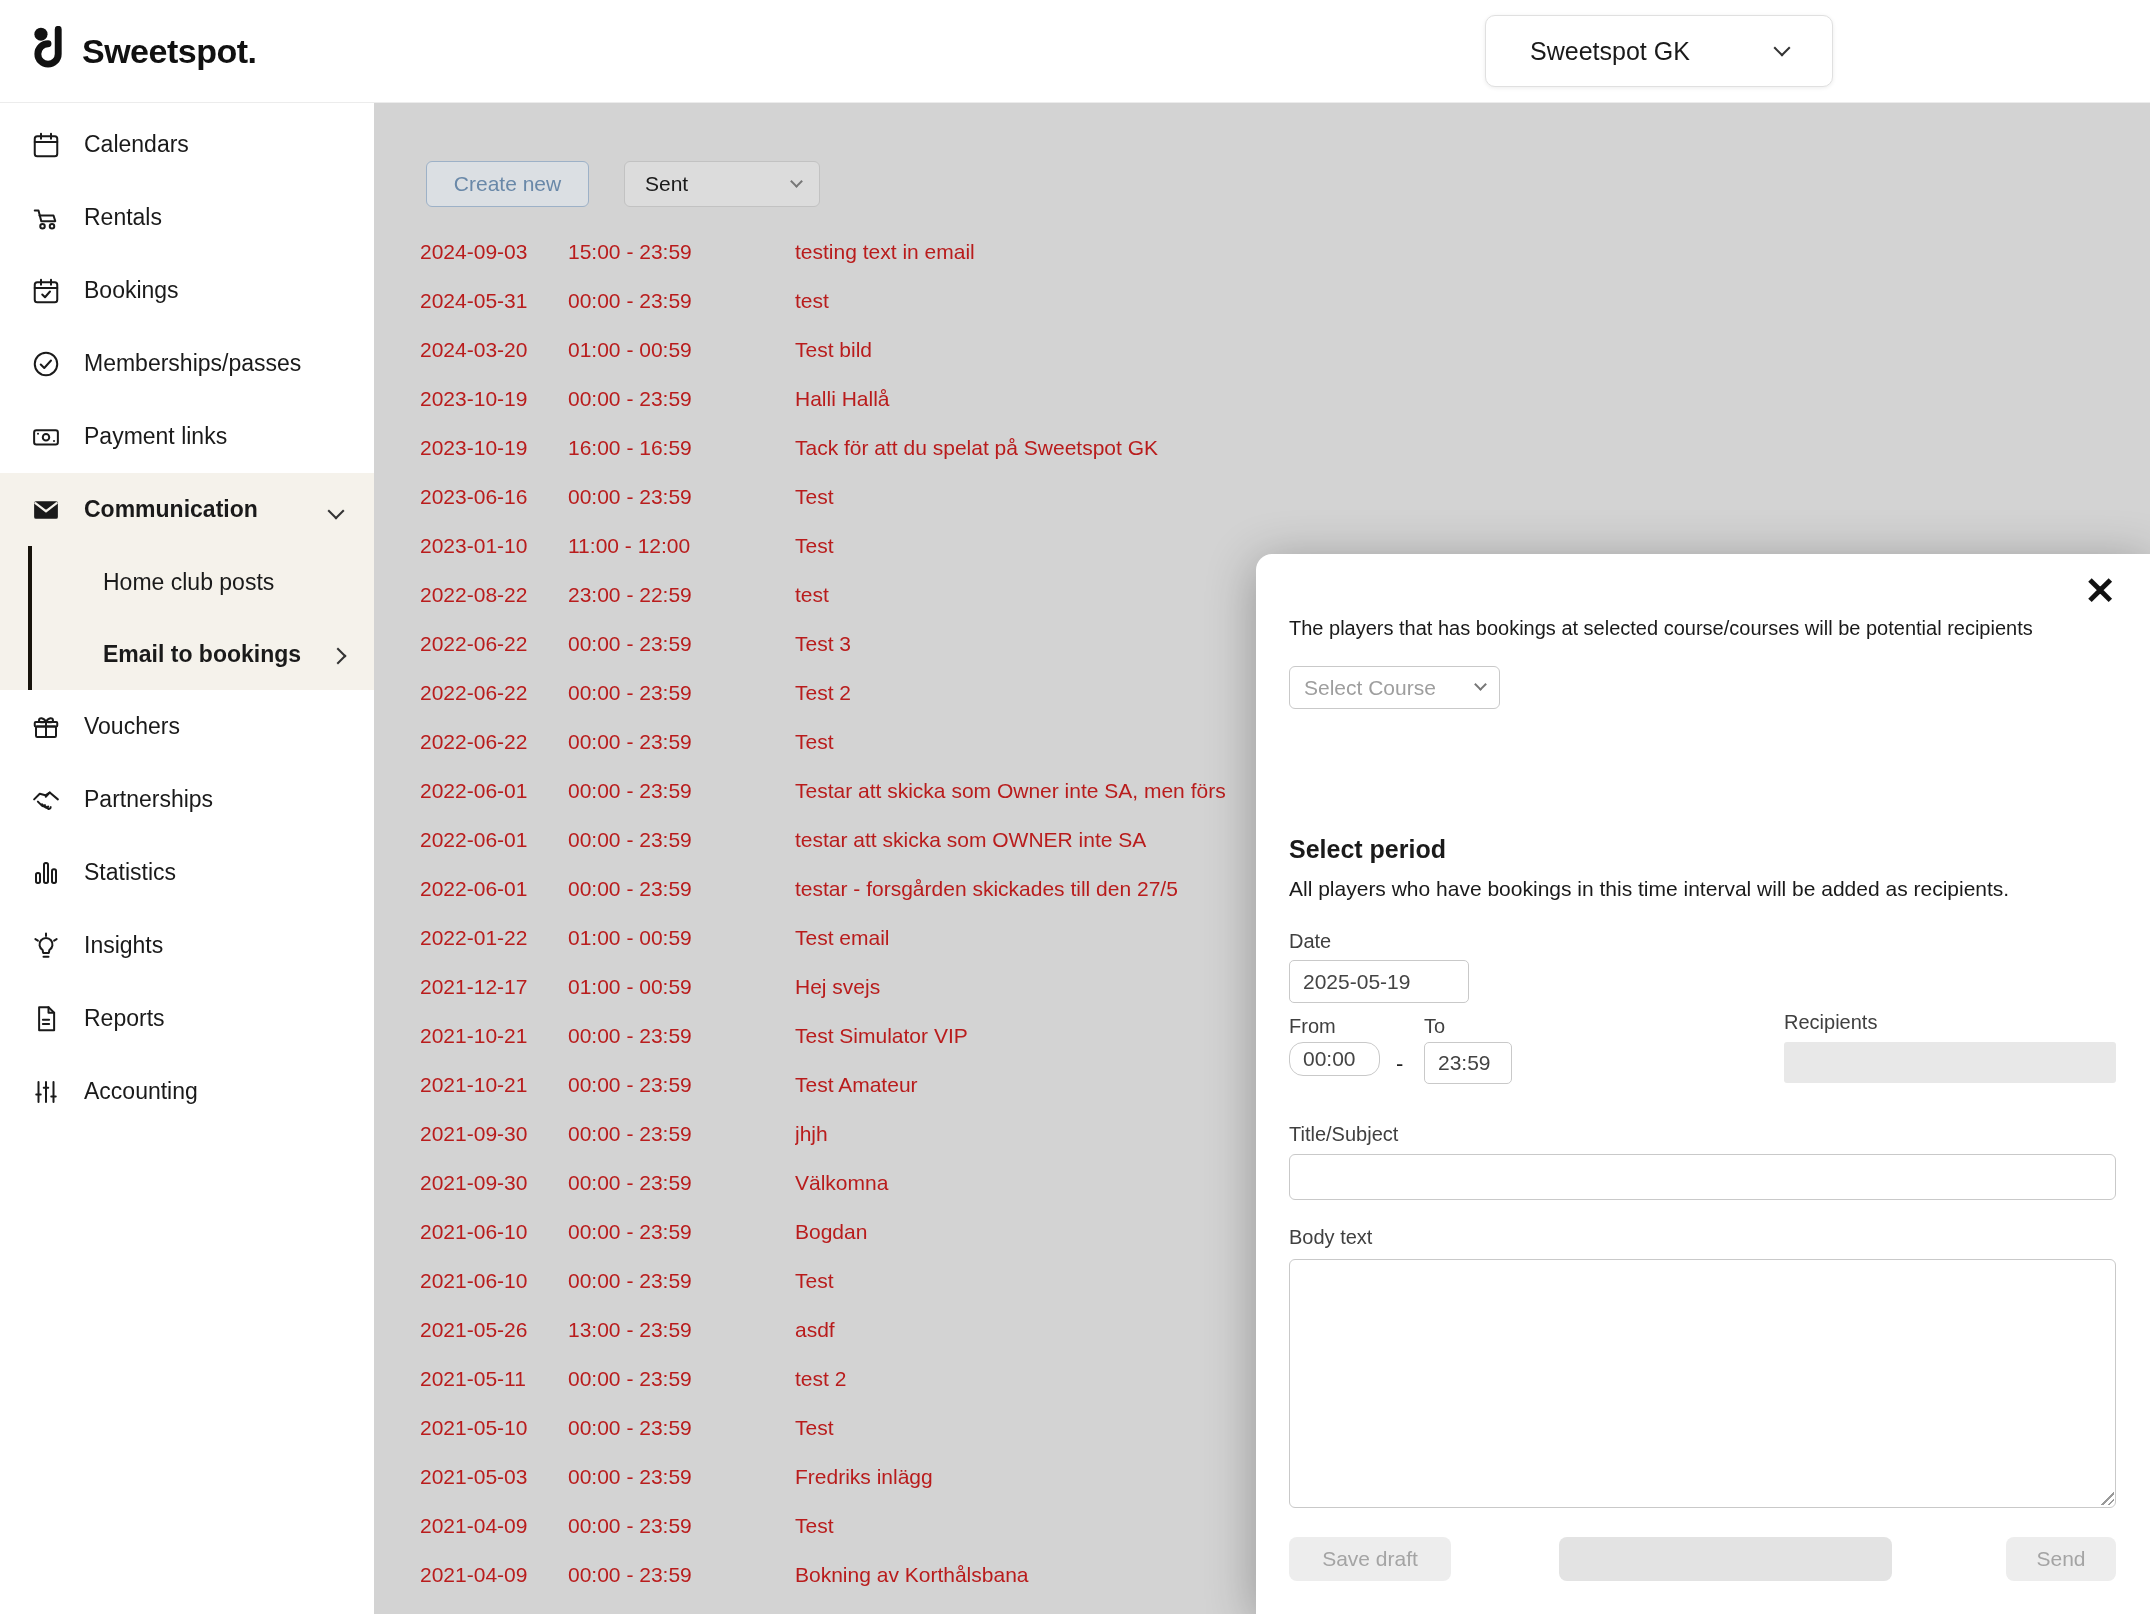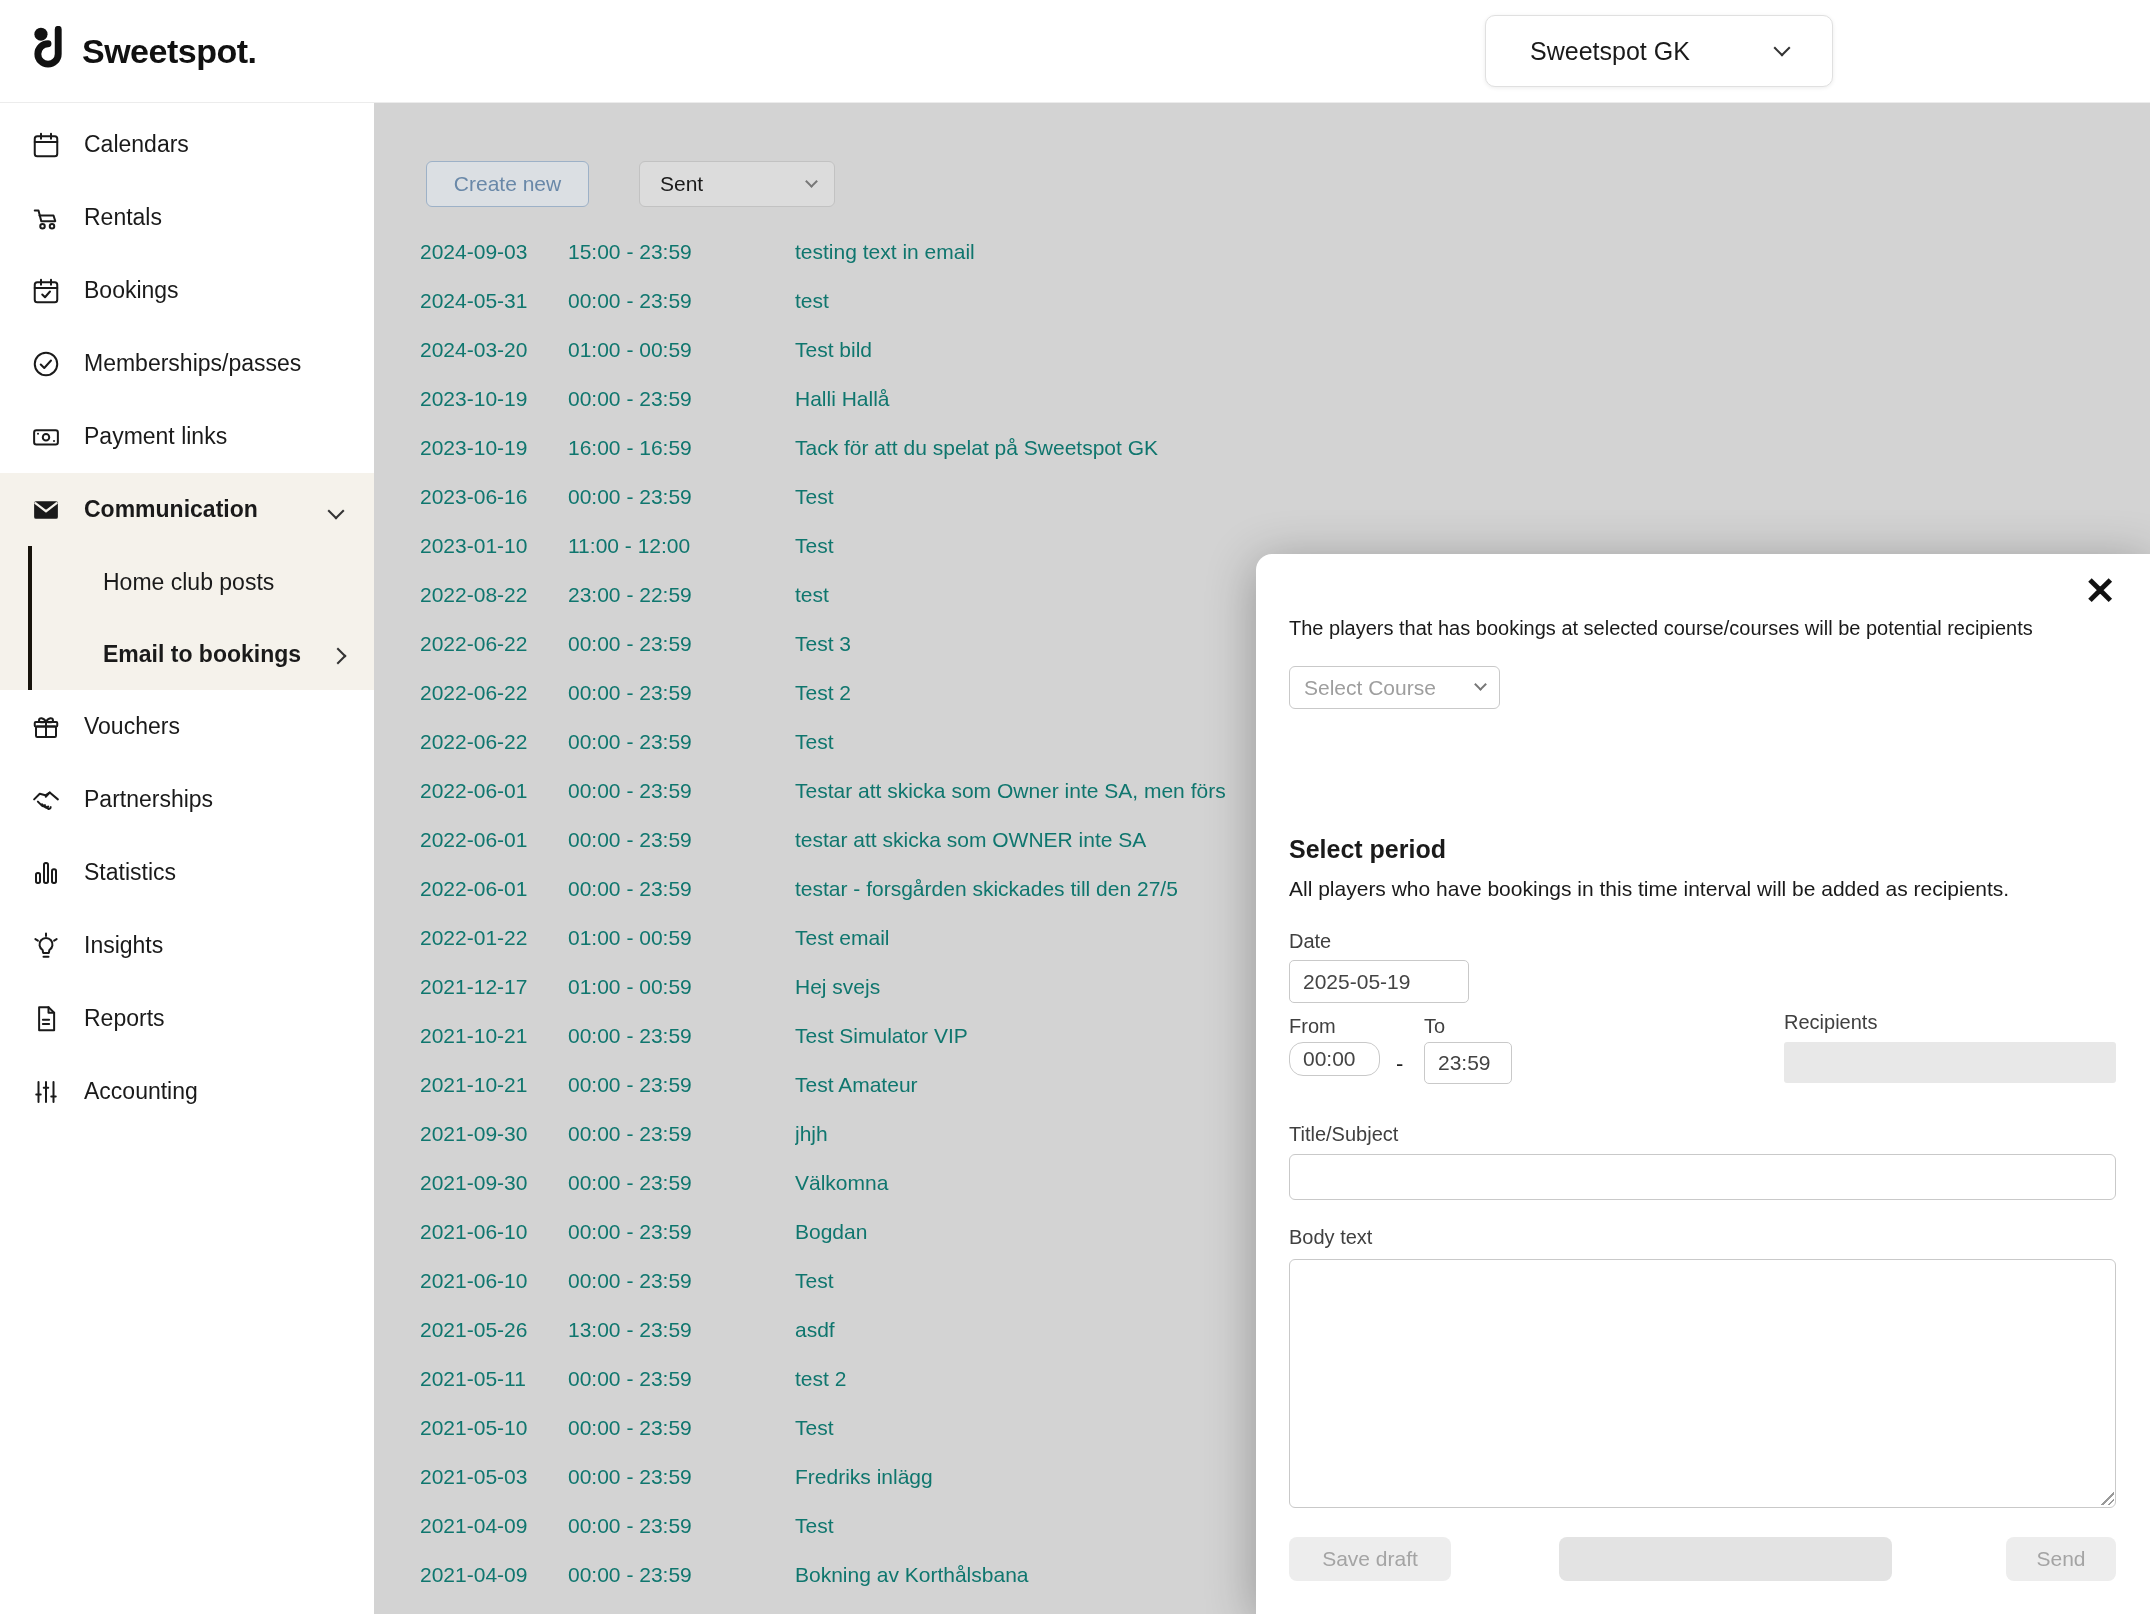--- a/index.html
+++ b/index.html
@@ -45,34 +45,34 @@
   .submenu-rail { position:absolute; left:28px; top:0; bottom:0; width:4px; background:#17130b; }
   .sub-item {
     height:72px; display:flex; align-items:center; padding-left:103px;
     font-size:23px; cursor:pointer;
   }
   .sub-item.active { font-weight:700; }
   .sub-item .chev-slot { margin-left:auto; margin-right:30px; }
 
   
   .main { flex:1; position:relative; background:#d3d3d3; overflow:hidden; }
-  .toolbar { position:absolute; top:58px; left:52px; display:flex; gap:50px; }
+  .toolbar { position:absolute; top:58px; left:52px; display:flex; gap:35px; }
   .btn-create {
     width:163px; height:46px; border:1px solid #9db1c7; border-radius:6px;
     background:#dbdfe3; color:#6988a8; font-size:21px;
     display:flex; align-items:center; justify-content:center; cursor:pointer;
   }
   .select-sent {
     width:196px; height:46px; border:1px solid #c2c2c2; border-radius:6px;
     background:#dcdcdc; color:#1a1a1a; font-size:21px;
     display:flex; align-items:center; justify-content:space-between;
     padding:0 18px 0 20px; cursor:pointer;
   }
   .email-list { position:absolute; top:124px; left:0; right:0; }
-  .row { height:49px; display:flex; align-items:center; padding-left:46px; font-size:21px; color:#0f766e; cursor:pointer; }
+  .row { height:49px; display:flex; align-items:center; padding-left:46px; font-size:21px; color:#b91c1c; cursor:pointer; }
   .col-date { width:148px; flex:none; }
   .col-time { width:227px; flex:none; }
   .col-subject { flex:1; white-space:nowrap; overflow:hidden; }
 
   
   .modal {
     position:absolute; left:1256px; top:554px; width:894px; height:1060px;
     background:#fff; border-top-left-radius:16px; z-index:10;
     box-shadow:0 8px 50px rgba(0,0,0,0.30);
   }

